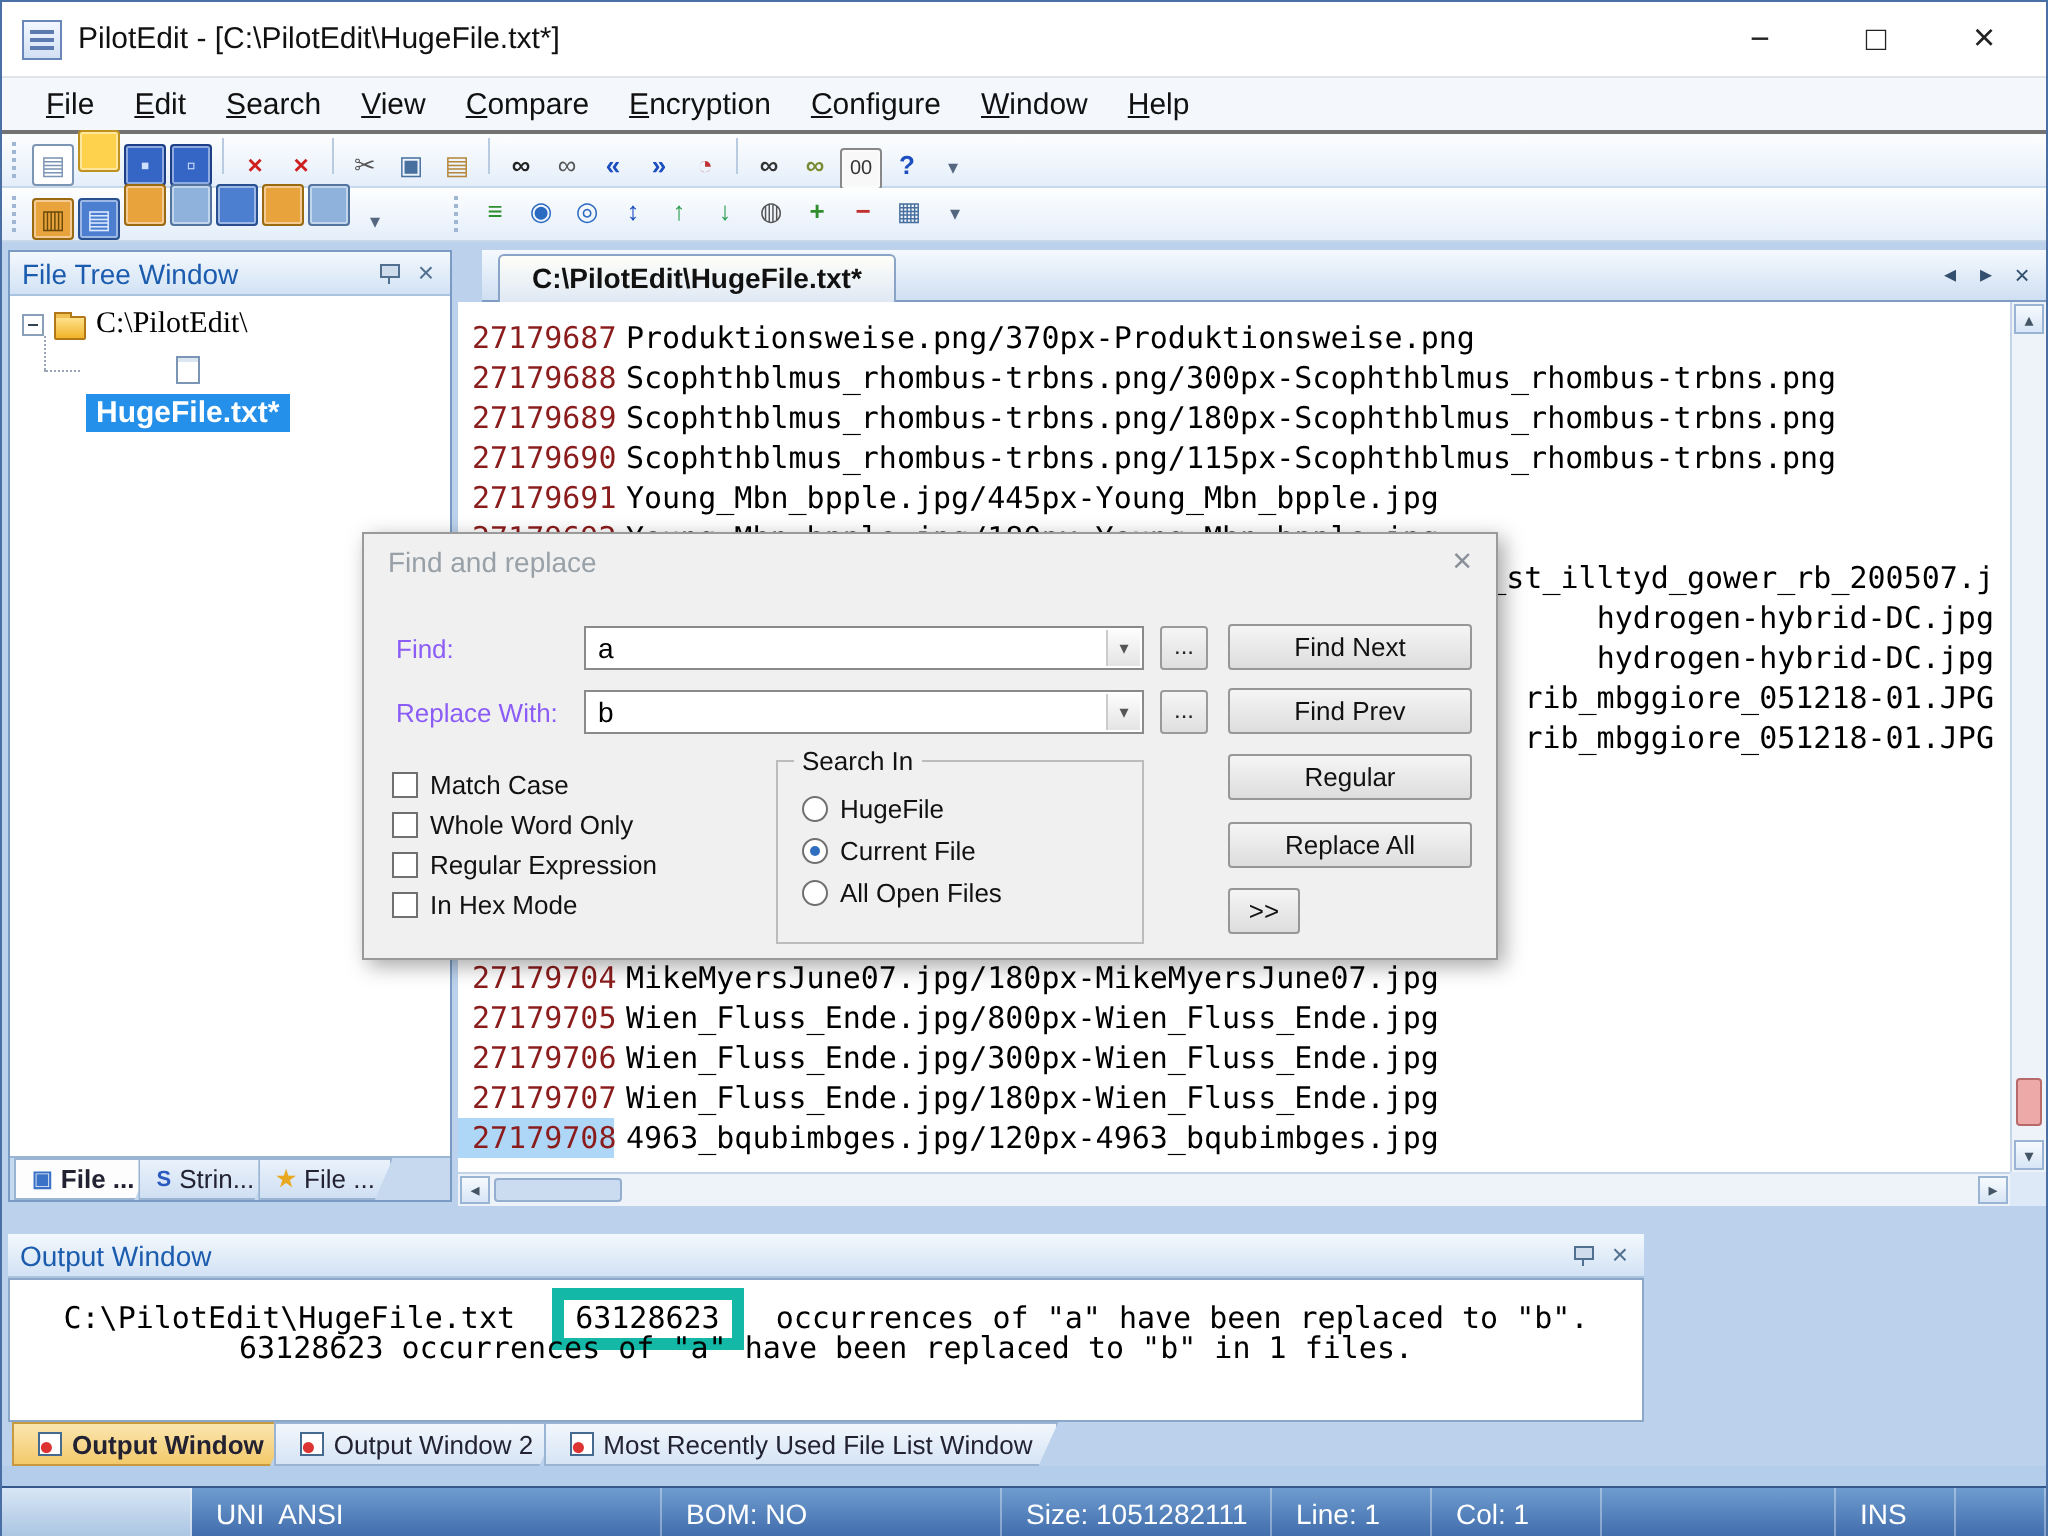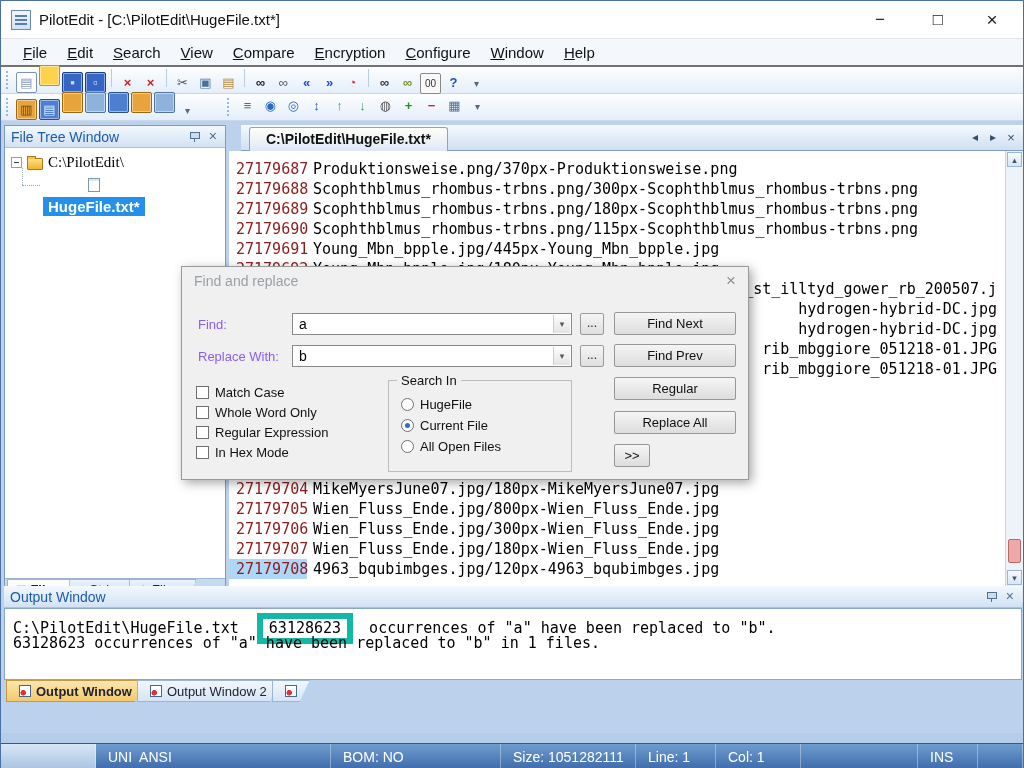--- a/index.html
+++ b/index.html
@@ -70,21 +70,21 @@
   .sbtn{position:absolute;background:linear-gradient(#f6fafe,#d7e5f5);border:1px solid #9ab4d4;color:#456;text-align:center;font-size:9px;}
   .vscroll .sbtn{left:1px;width:15px;height:15px;line-height:14px;}
   .vscroll .up{top:1px;} .vscroll .down{bottom:1px;}
   .hscroll .sbtn{top:1px;width:15px;height:14px;line-height:13px;}
   .hscroll .left{left:1px;} .hscroll .right{right:1px;}
   .vthumb{position:absolute;left:2px;top:388px;width:13px;height:24px;background:#eda8a8;border:1px solid #b86a6a;border-radius:2px;}
   .hthumb{position:absolute;left:18px;top:2px;width:64px;height:12px;background:#ccdcf0;border:1px solid #93aecf;border-radius:2px;}
   .corner{position:absolute;right:0;bottom:0;width:18px;height:17px;background:#dde9f6;}
 
   
-  .outpanel{position:absolute;left:3px;top:585px;width:1018px;height:116px;}
+  .outpanel{position:absolute;left:3px;top:616px;width:818px;height:116px;text-align:center;}
   .out-content{position:absolute;left:0;top:22px;width:100%;height:72px;background:#fff;border:1px solid #8aa6c8;padding:4px 8px;}
   .out-line{height:20px;line-height:20px;font-family:"DejaVu Sans Mono",monospace;font-size:15px;color:#000;white-space:pre;}
   .redbox{display:inline-block;border:6px solid #14b8a6;padding:1px 6px;margin-right:7px;line-height:17px;}
   .outTabs{position:absolute;left:0;bottom:0;height:22px;width:100%;display:flex;padding-left:2px;}
   .otab{display:inline-flex;align-items:center;gap:5px;font-size:13px;color:#223;padding:2px 12px;margin-right:-8px;background:linear-gradient(#f2f7fd,#d6e4f4);border:1px solid #9ab4d4;clip-path:polygon(0 0,100% 0,calc(100% - 10px) 100%,0 100%);}
   .otab.active{background:linear-gradient(#fbe6b0,#f3c96a);border-color:#c89a40;font-weight:bold;}
   .wicon{width:12px;height:12px;background:radial-gradient(circle at 32% 68%,#d33 0 2.5px,transparent 3px),#fff;border:1px solid #46698f;}
 
   
   .strip{position:absolute;left:0;right:0;top:732px;height:10px;background:#b3cdea;}
@@ -241,20 +241,21 @@
         <span class="otab active">
           <span class="wicon"></span>
           <span>Output Window</span>
         </span>
         <span class="otab">
           <span class="wicon"></span>
           <span>Output Window 2</span>
         </span>
         <span class="otab">
           <span class="wicon"></span>
+          <span>Most Recently Used File List Window</span>
         </span>
       </div>
   </div>
 
   <div class="strip"></div>
   <div class="statusbar" id="statusbar">
       <div class="seg light" style="width: 95px;"></div>
       <div class="seg" style="width: 235px;">UNI  ANSI</div>
       <div class="seg" style="width: 170px;">BOM: NO</div>
       <div class="seg" style="width: 135px;">Size: 1051282111</div>

